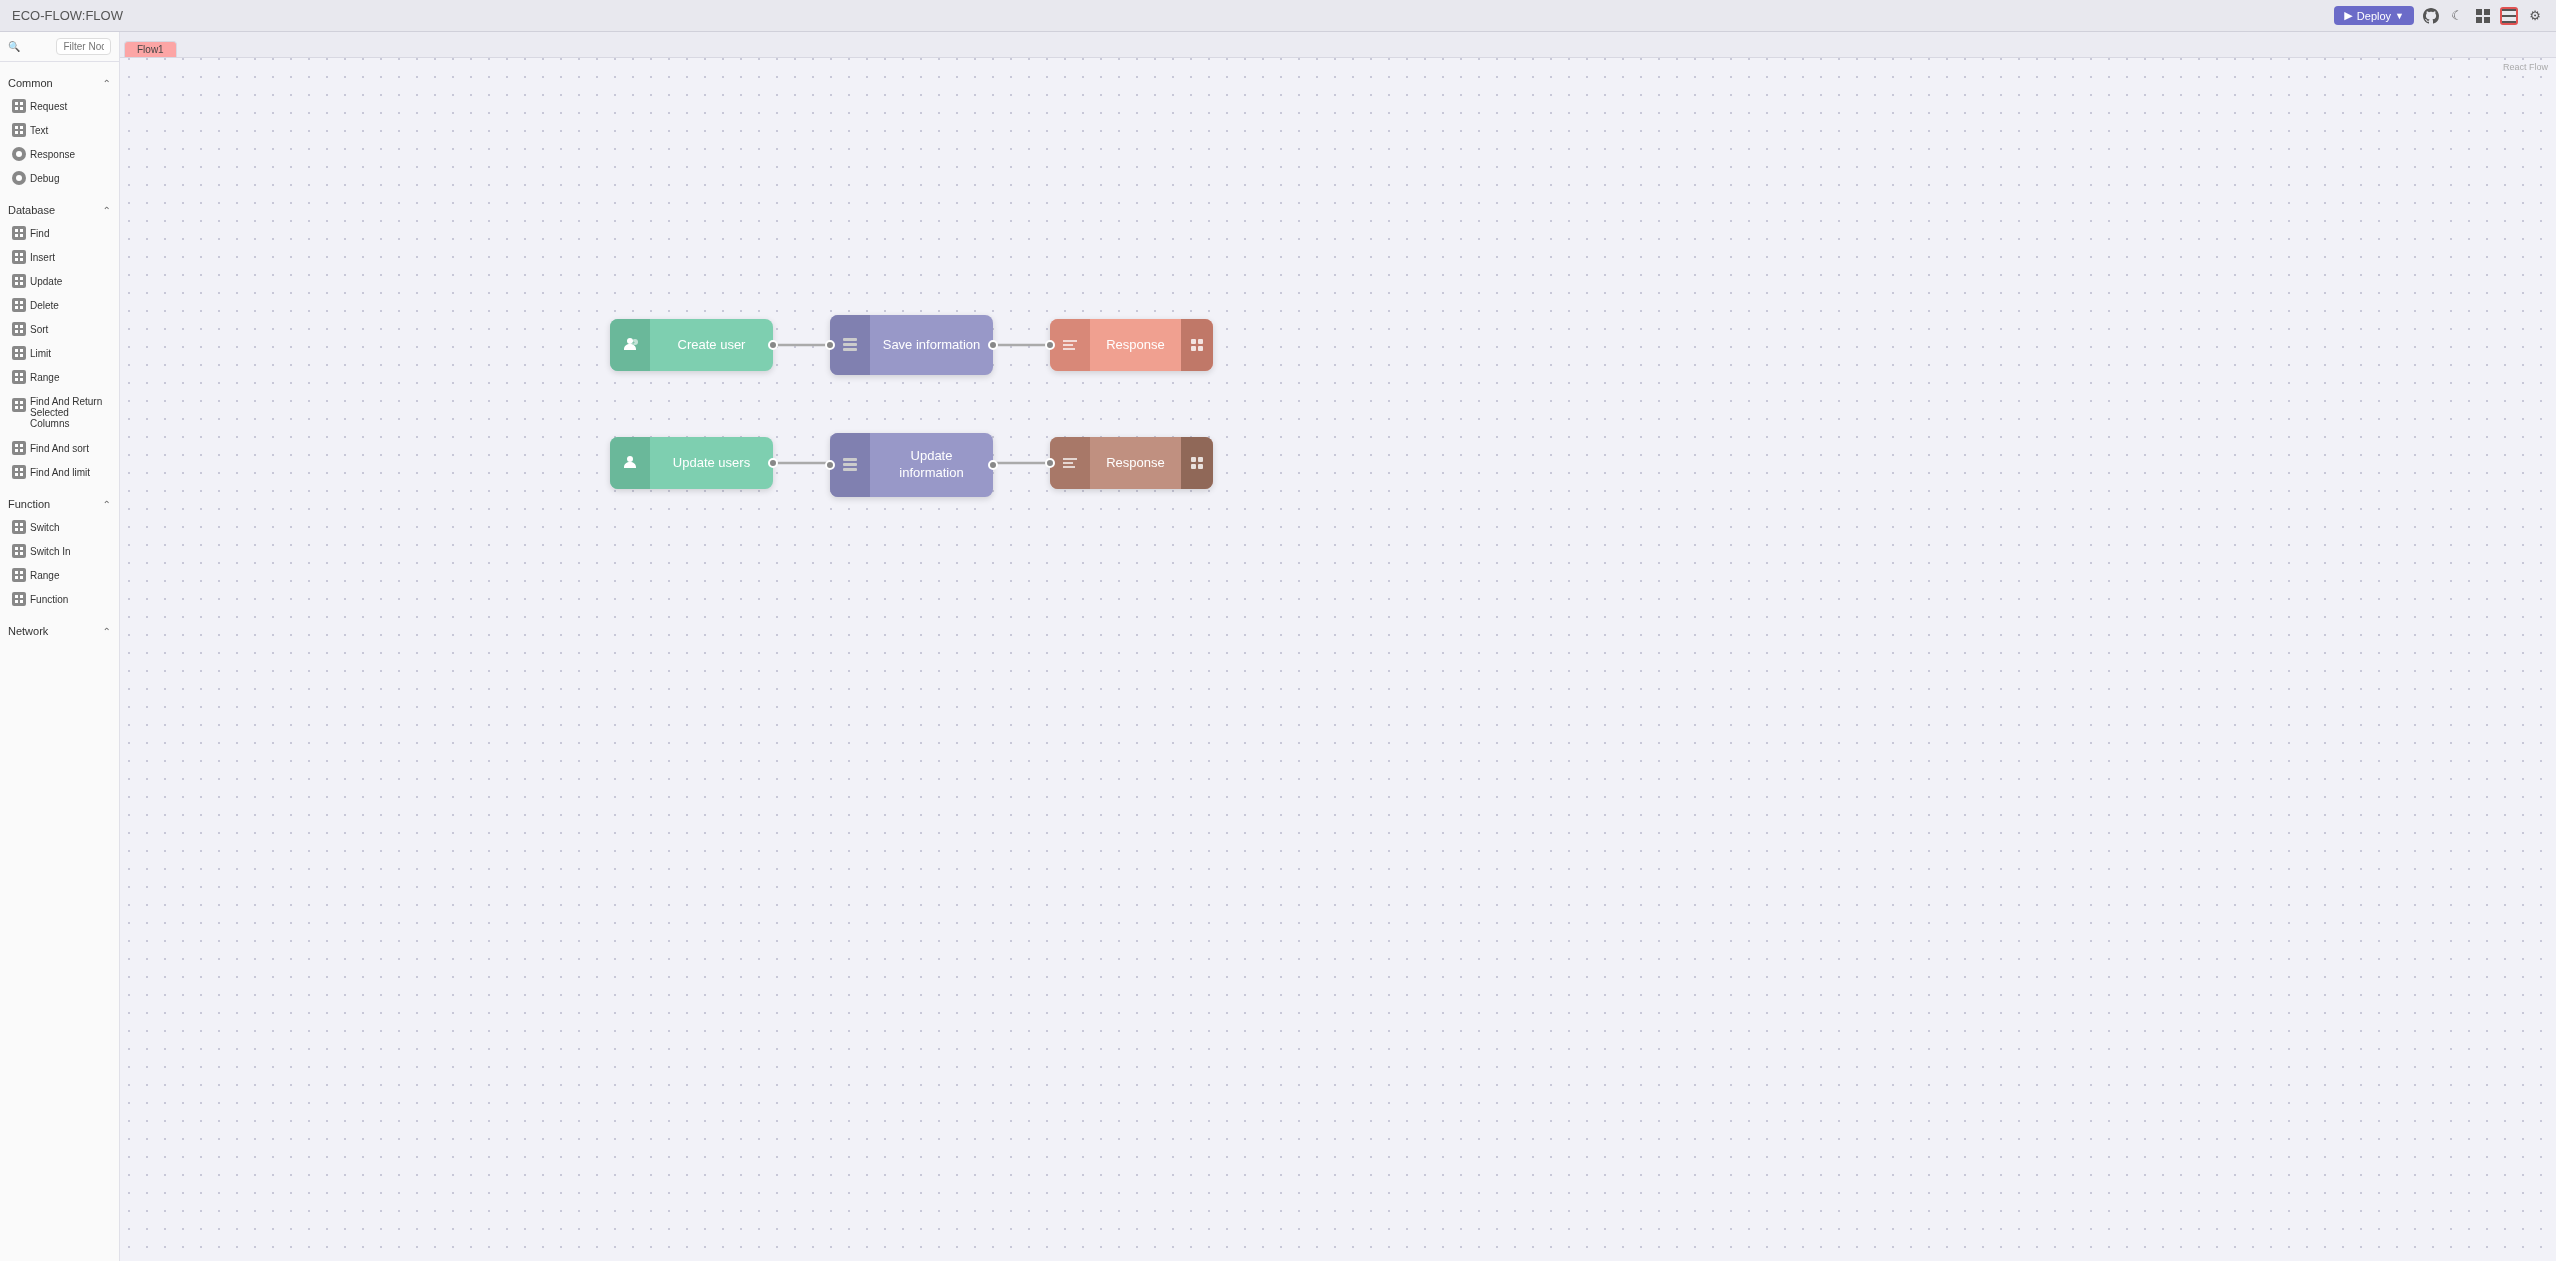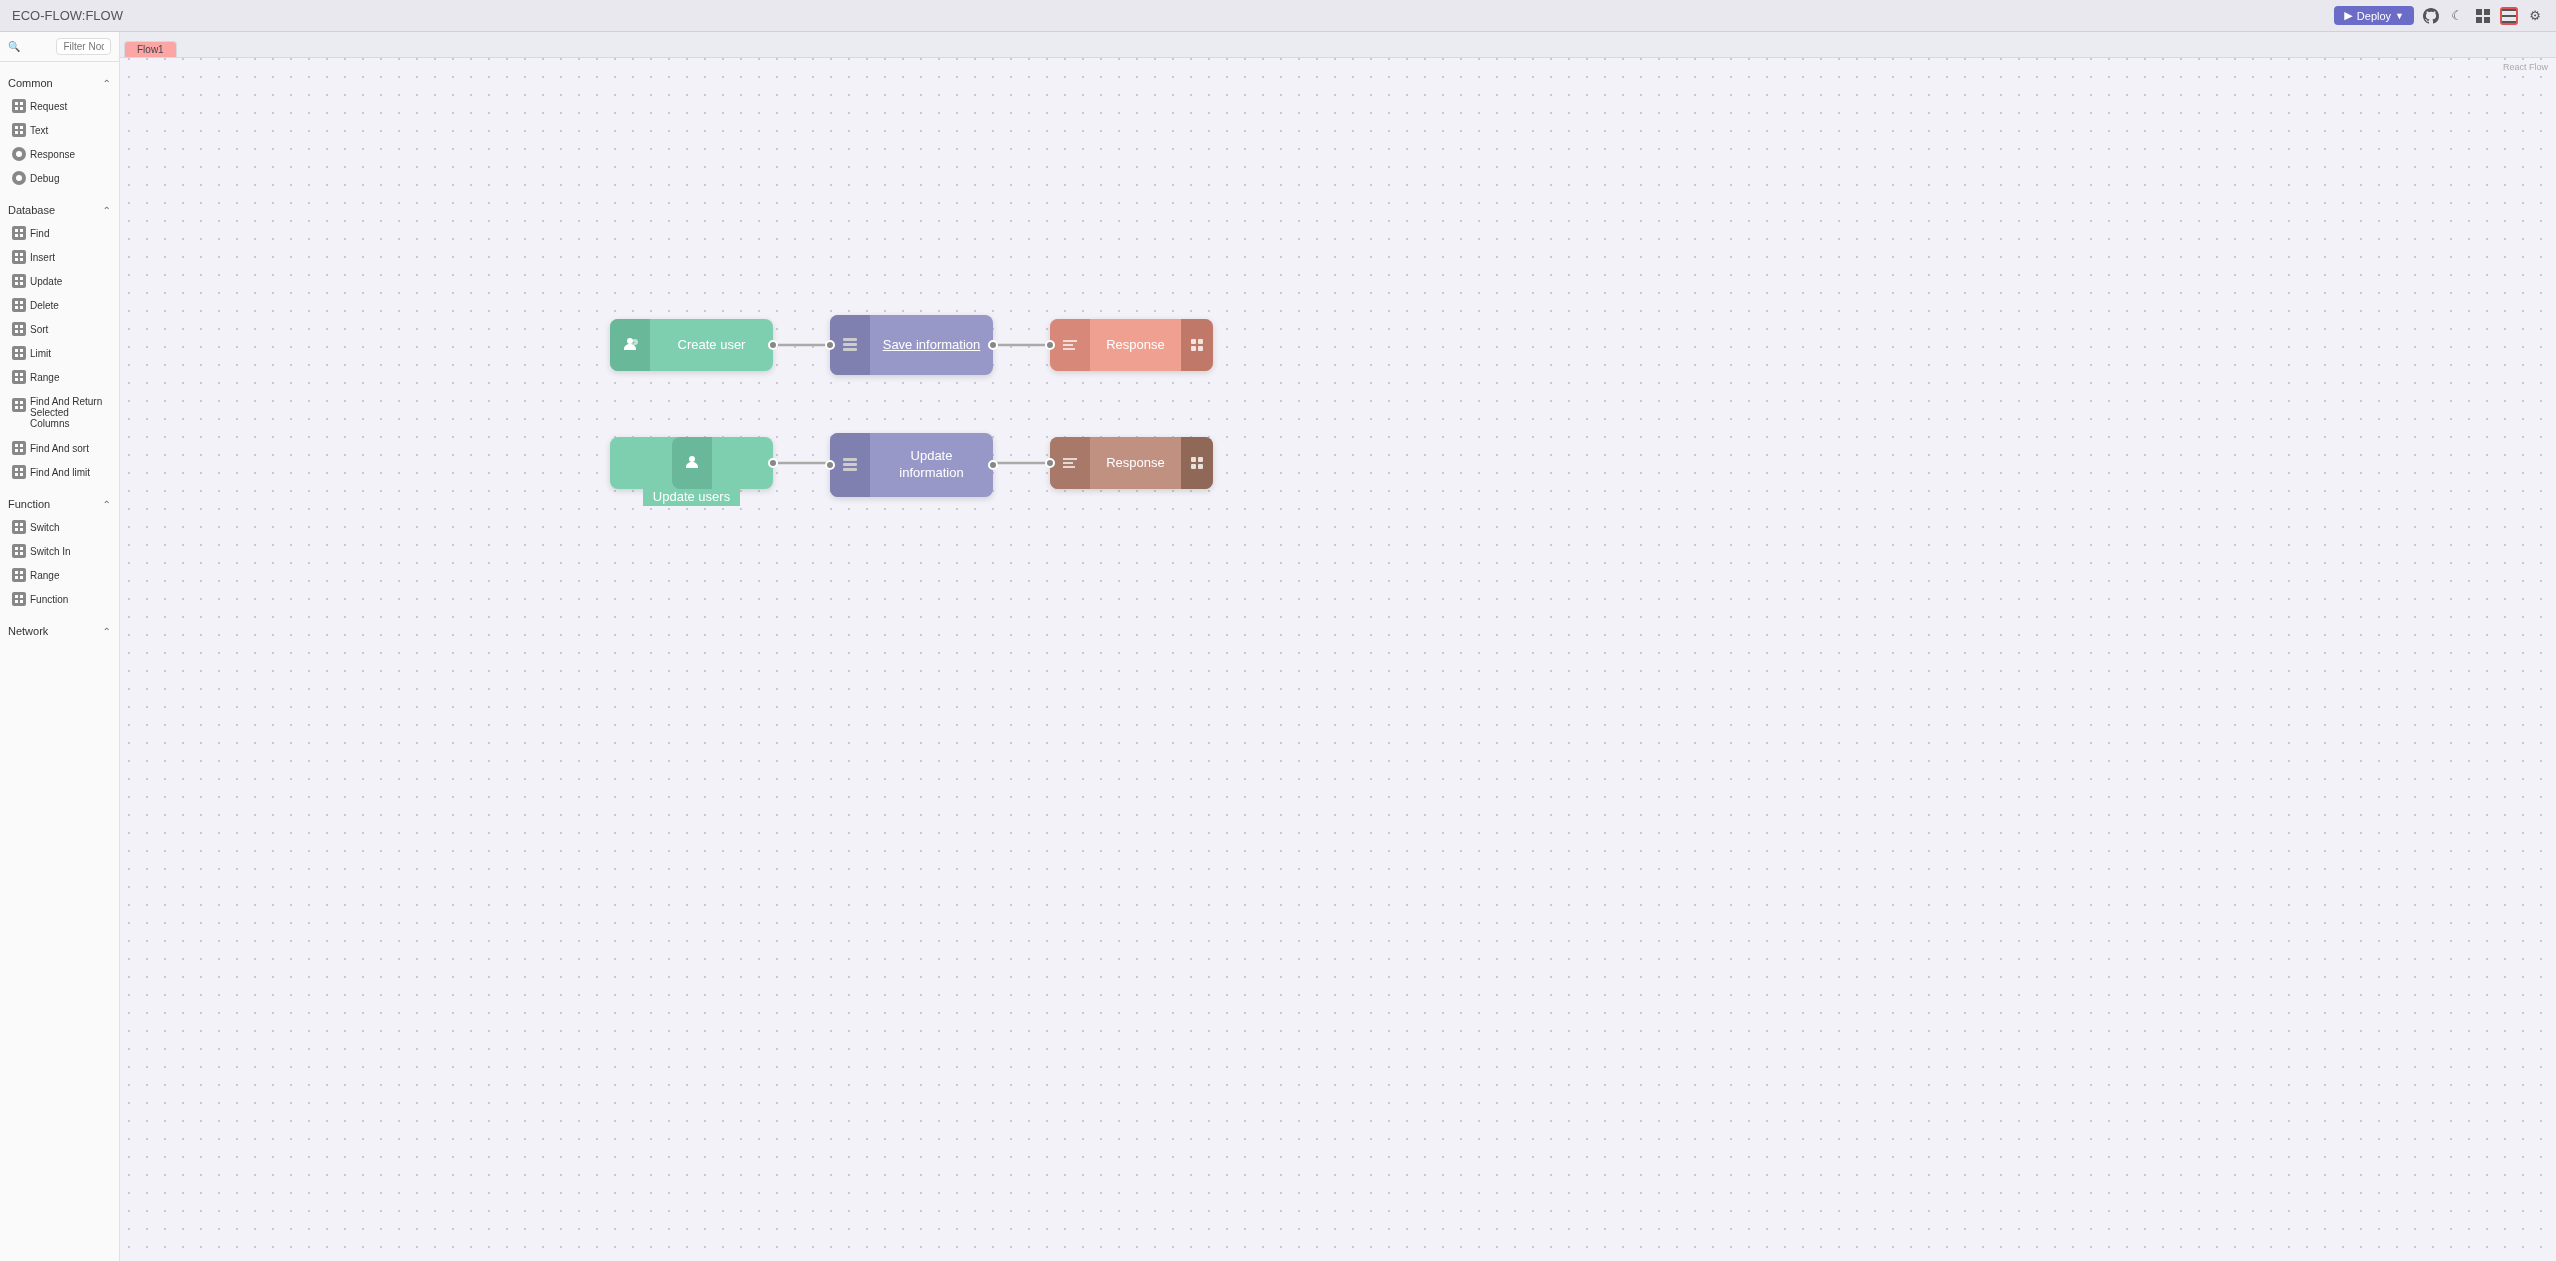--- a/index.html
+++ b/index.html
@@ -613,21 +613,21 @@
             <circle cx="14" cy="6" r="3" fill="white" opacity="0.6"></circle>
             <text x="12.5" y="8" font-size="5" fill="#6ab89a" text-anchor="middle">+</text>
           </svg>
         </div>
         <div class="node-body" style="background:#7ecfb0; flex:1; padding:0 10px; font-size:13px; font-weight:500; color:white;">
           <span>Create user</span>
         </div>
         <div class="port-out" style="right:-5px; top:50%; transform:translateY(-50%); position:absolute; width:10px; height:10px; border-radius:50%; background:#888; border:2px solid white;"></div>
       </div>
 
-      <div class="flow-node node-save-info" style="left: 710px; top: 257px; width: 163px; height: 60px; position: absolute; border-radius: 8px; overflow:visible;text-decoration:underline;">
+      <div class="flow-node node-save-info" style="left: 710px; top: 257px; width: 163px; height: 60px; position: absolute; border-radius: 8px; overflow:visible;">
         <div class="node-left" style="background:#8080b0; width:40px; height:100%; display:flex; align-items:center; justify-content:center; border-radius:8px 0 0 8px;">
           <svg width="18" height="18" viewBox="0 0 18 18" fill="#ccc">
             <rect x="2" y="2" width="14" height="3" rx="1"></rect>
               <rect x="2" y="7" width="14" height="3" rx="1"></rect>
               <rect x="2" y="12" width="14" height="3" rx="1"></rect>
           </svg>
         </div>
         <div class="node-body" style="background:#9898c8; flex:1; padding:0 10px; font-size:13px; font-weight:500; color:white; text-align:center;">
           <span>Save information</span>
         </div>
@@ -650,21 +650,21 @@
           <svg width="16" height="16" viewBox="0 0 16 16" fill="rgba(255,255,255,0.8)">
             <rect x="2" y="2" width="5" height="5" rx="1"></rect>
               <rect x="9" y="2" width="5" height="5" rx="1"></rect>
             <rect x="2" y="9" width="5" height="5" rx="1"></rect>
               <rect x="9" y="9" width="5" height="5" rx="1"></rect>
           </svg>
         </div>
         <div class="port-in" style="left:-5px; top:50%; transform:translateY(-50%); position:absolute; width:10px; height:10px; border-radius:50%; background:#888; border:2px solid white;"></div>
       </div>
 
-      <div class="flow-node node-update-users" style="left: 490px; top: 379px; width: 163px; height: 52px; position: absolute; border-radius: 8px; overflow:visible;flex-direction:column;">
+      <div class="flow-node node-update-users" style="left: 490px; top: 379px; width: 163px; height: 52px; position: absolute; border-radius: 8px; overflow:visible;">
         <div class="node-left" style="background:#6ab89a; width:40px; height:100%; display:flex; align-items:center; justify-content:center; border-radius:8px 0 0 8px;">
           <svg width="18" height="18" viewBox="0 0 18 18" fill="white">
             <path d="M9 2a3 3 0 100 6 3 3 0 000-6zM3 13c0-3 2.7-5 6-5s6 2 6 5v1H3v-1z"></path>
           </svg>
         </div>
         <div class="node-body" style="background:#7ecfb0; flex:1; padding:0 10px; font-size:13px; font-weight:500; color:white;">
           <span>Update users</span>
         </div>
         <div class="port-out" style="right:-5px; top:50%; transform:translateY(-50%); position:absolute; width:10px; height:10px; border-radius:50%; background:#888; border:2px solid white;"></div>
       </div>

